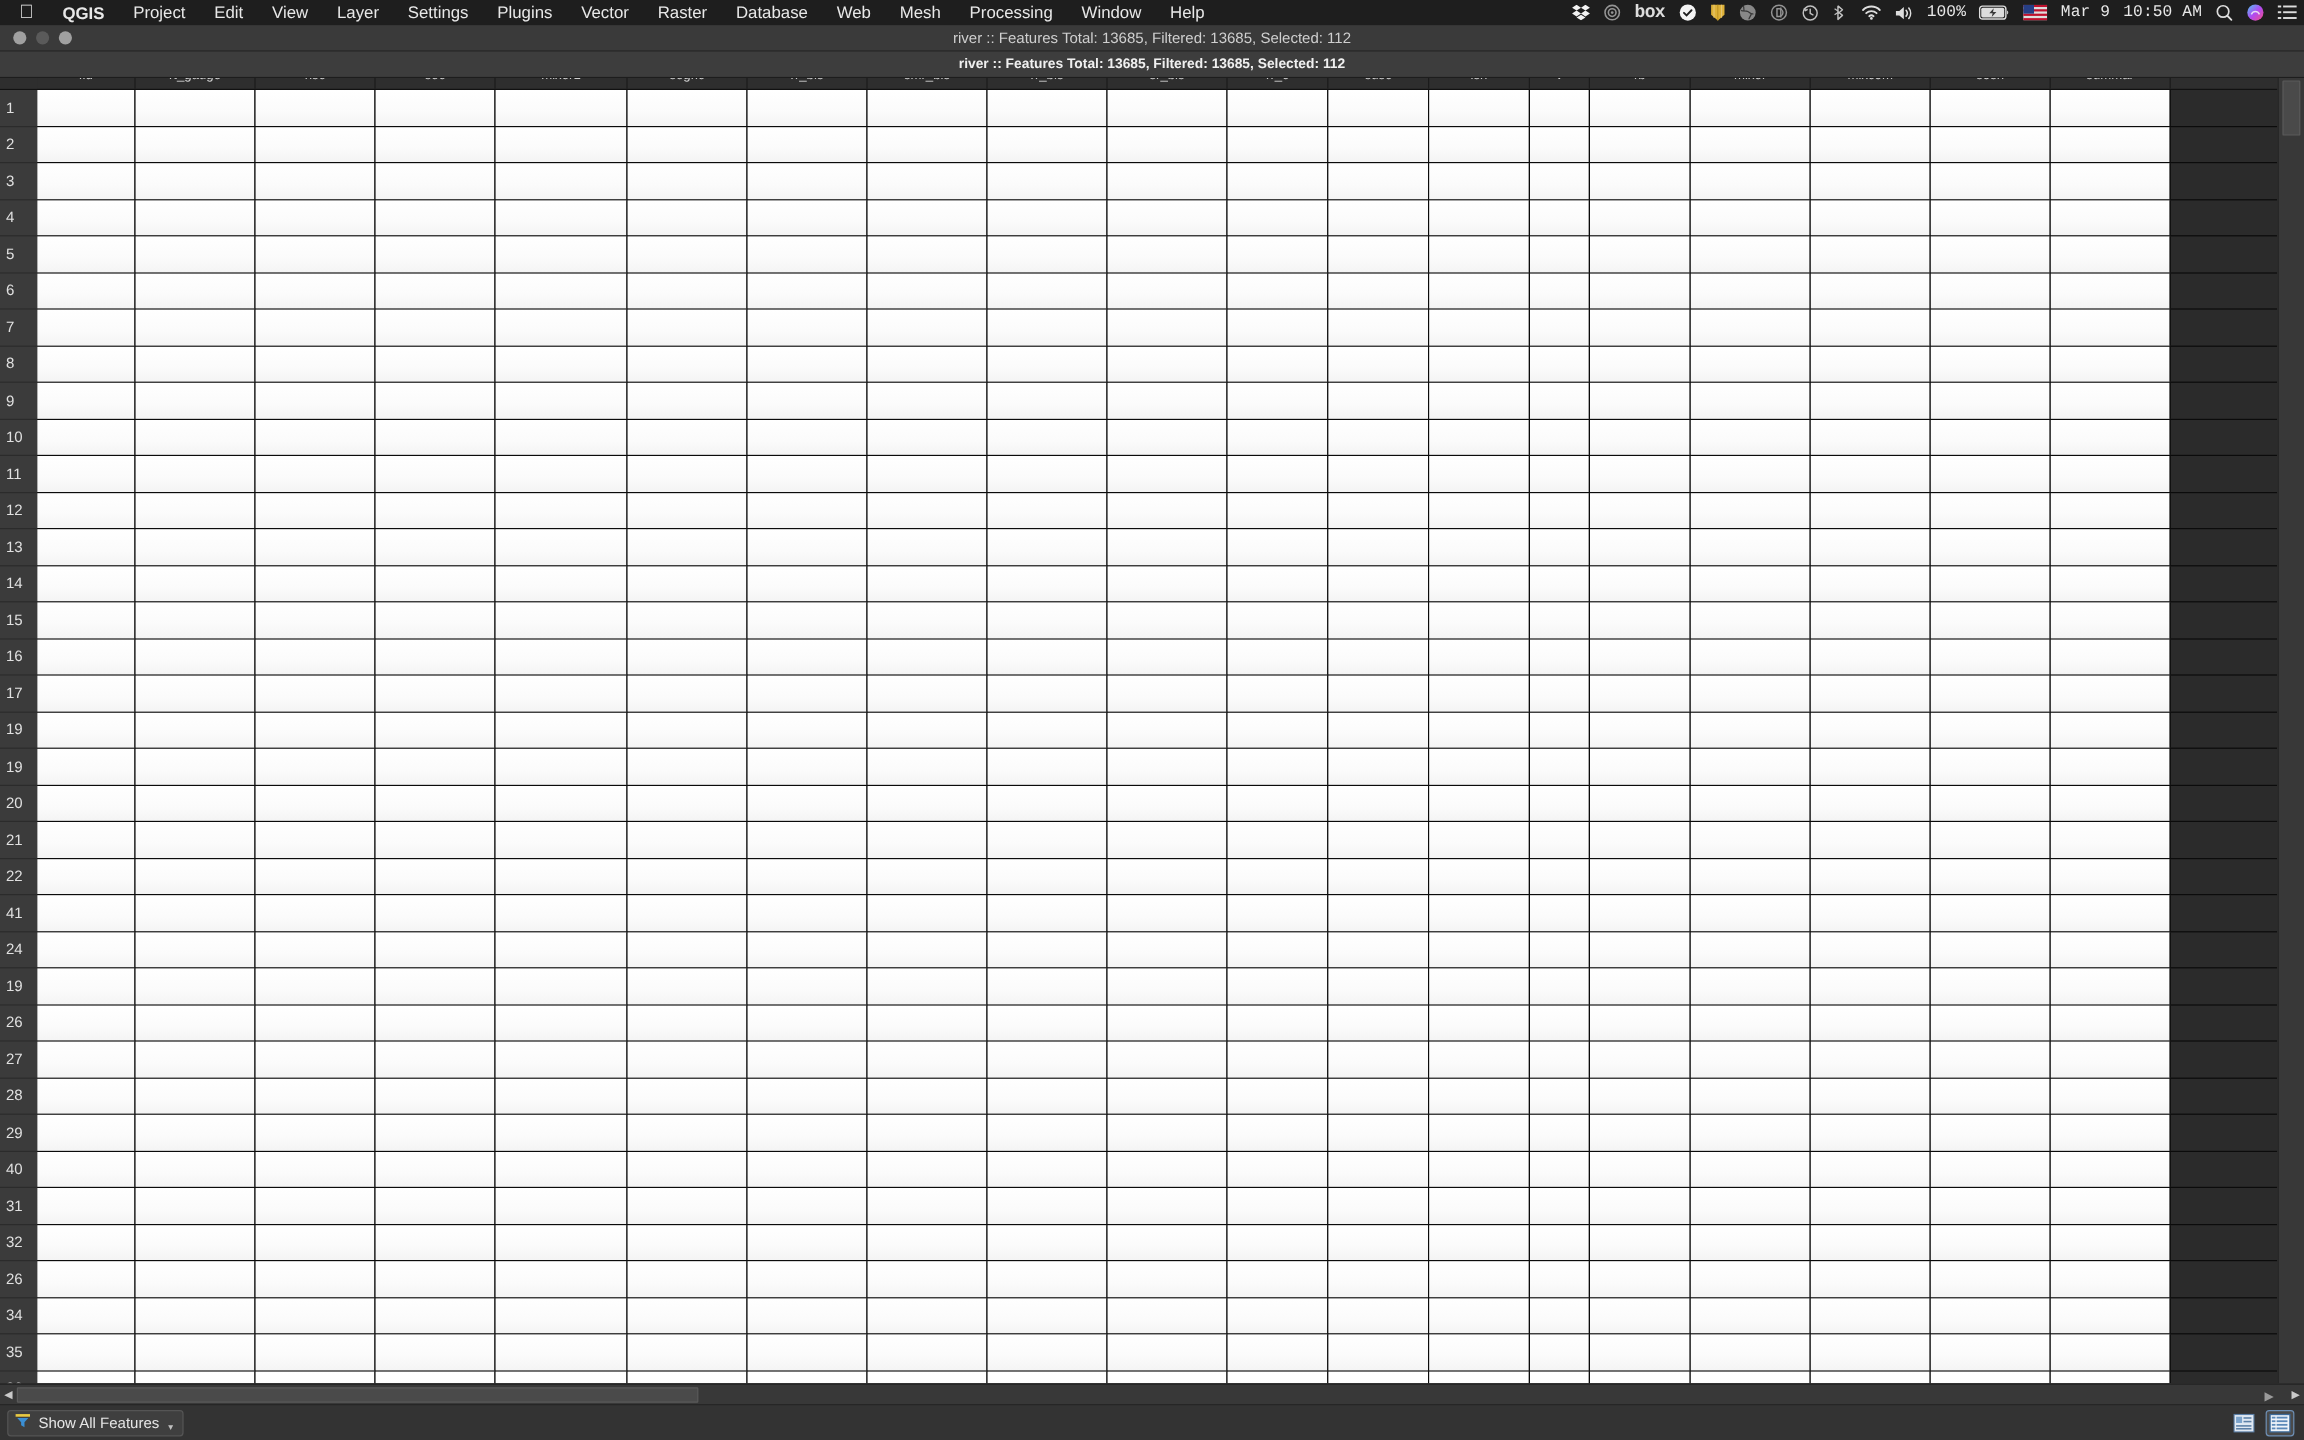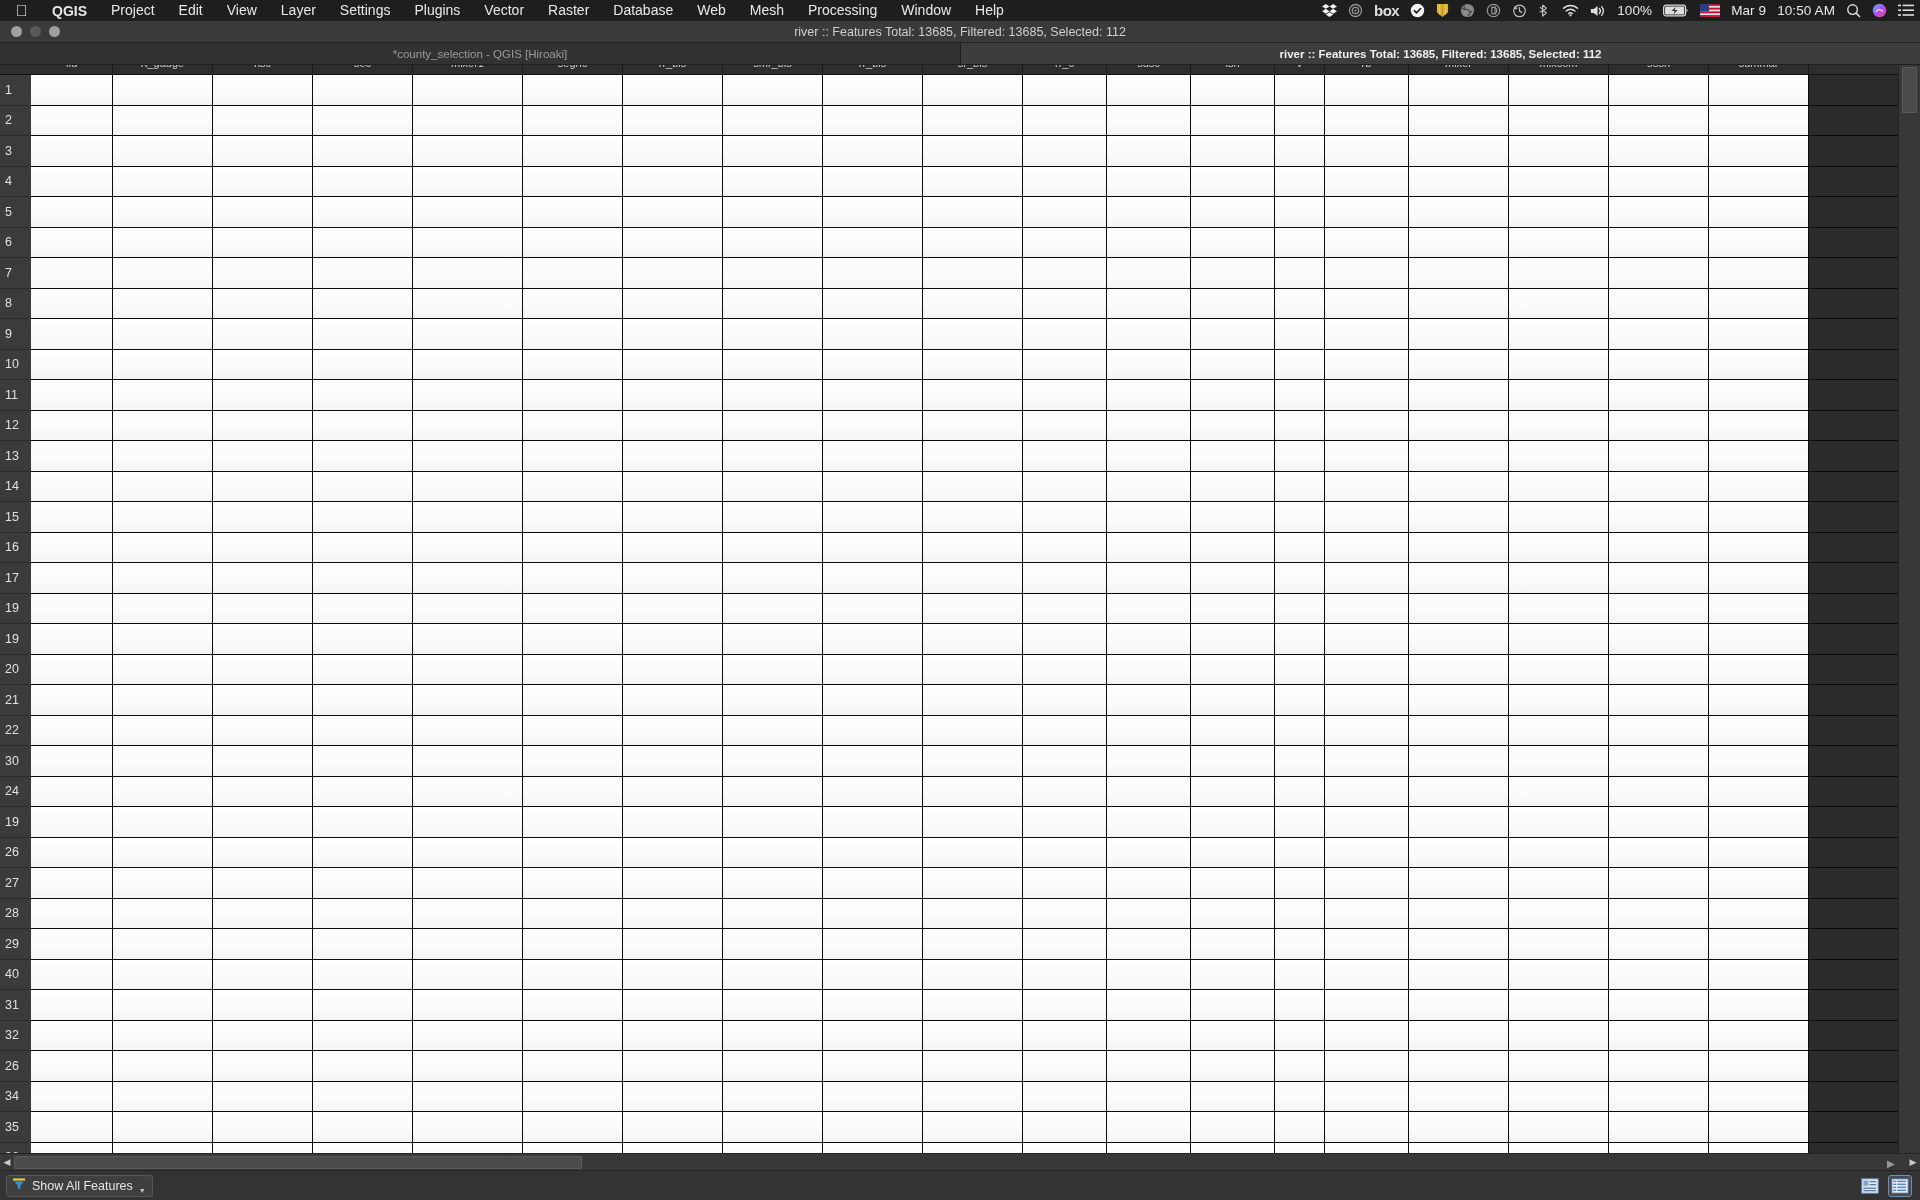--- a/index.html
+++ b/index.html
@@ -10,21 +10,21 @@
   .menubar { height:21px; background:#1e1e1e; display:flex; align-items:center;
     padding:0 6px; color:#e8e8e8; font-size:13px; position:relative; }
   .mb-left { display:flex; align-items:center; gap:0; }
   .mb-item { padding:0 12px; line-height:21px; white-space:nowrap; font-size:14px; }
   .mb-apple { padding:0 12px 0 10px; font-size:16px; line-height:21px; }
   .mb-app { font-weight:bold; padding:0 12px; font-size:14px; }
   .mb-right { position:absolute; right:6px; top:0; height:21px;
     display:flex; align-items:center; gap:11px; font-size:13px; }
   .mb-ico { display:inline-flex; align-items:center; justify-content:center;
     height:21px; opacity:.95; }
-  .mb-txt { font-size:13.5px; letter-spacing:.1px; }
+  .mb-txt { font-size:13.5px; letter-spacing:.1px;font-family:Liberation Mono, monospace; }
 
   
   .window { height:1179px; background:#2b2b2b; display:flex; flex-direction:column; }
   .titlebar { height:22px; background:#3a3a3a; display:flex; align-items:center;
     position:relative; border-bottom:1px solid #232323; }
   .lights { display:flex; gap:8px; padding-left:11px; }
   .light { width:11px; height:11px; border-radius:50%; background:#a0a0a0; }
   .light.mid { background:#5a5a5a; }
   .title-text { position:absolute; left:0; right:0; text-align:center;
     font-size:12.5px; color:#cfcfcf; pointer-events:none; }
@@ -254,21 +254,20 @@
   <div class="titlebar">
     <div class="lights">
       <div class="light"></div>
       <div class="light mid"></div>
       <div class="light"></div>
     </div>
     <div class="title-text">river :: Features Total: 13685, Filtered: 13685, Selected: 112</div>
   </div>
 
   <div class="tabbar">
-    <div class="tab">*county_selection - QGIS [Hiroaki]</div>
     <div class="tab active">river :: Features Total: 13685, Filtered: 13685, Selected: 112</div>
   </div>
 
   <div class="tablewrap">
     <div class="tablebody">
       <div class="gridscroll">
         <div class="colheader" id="colheader">
             <div style="width: 31px; flex: 0 0 auto; background: rgb(46, 46, 46);"></div>
             <div class="colhd" style="width: 82px;">
               <span>fid</span>
@@ -345,21 +344,21 @@
               <div class="rowhd">13</div>
               <div class="rowhd">14</div>
               <div class="rowhd">15</div>
               <div class="rowhd">16</div>
               <div class="rowhd">17</div>
               <div class="rowhd">19</div>
               <div class="rowhd">19</div>
               <div class="rowhd">20</div>
               <div class="rowhd">21</div>
               <div class="rowhd">22</div>
-              <div class="rowhd">30</div>
+              <div class="rowhd">41</div>
               <div class="rowhd">24</div>
               <div class="rowhd">19</div>
               <div class="rowhd">26</div>
               <div class="rowhd">27</div>
               <div class="rowhd">28</div>
               <div class="rowhd">29</div>
               <div class="rowhd">40</div>
               <div class="rowhd">31</div>
               <div class="rowhd">32</div>
               <div class="rowhd">26</div>

